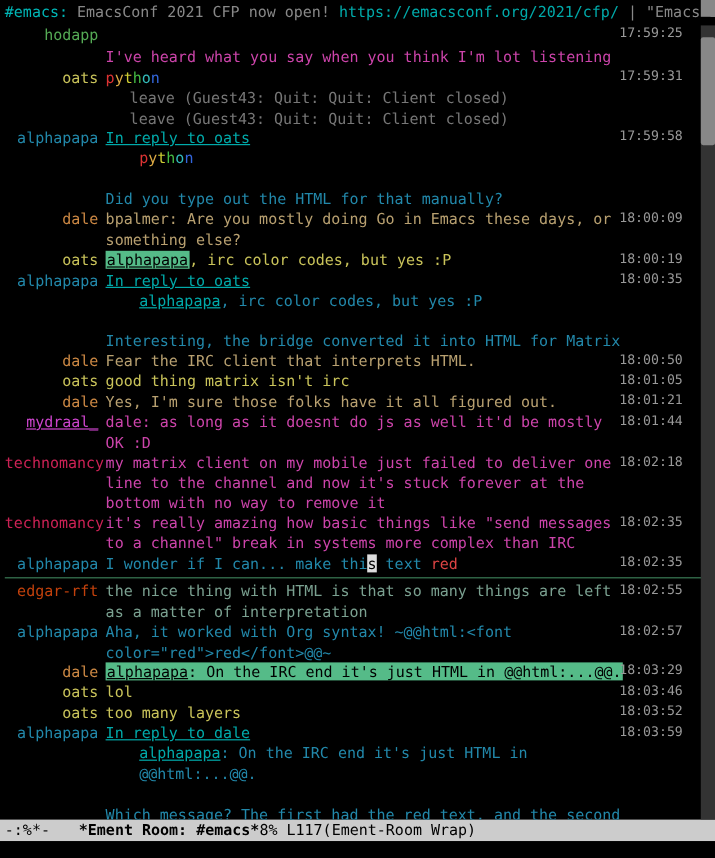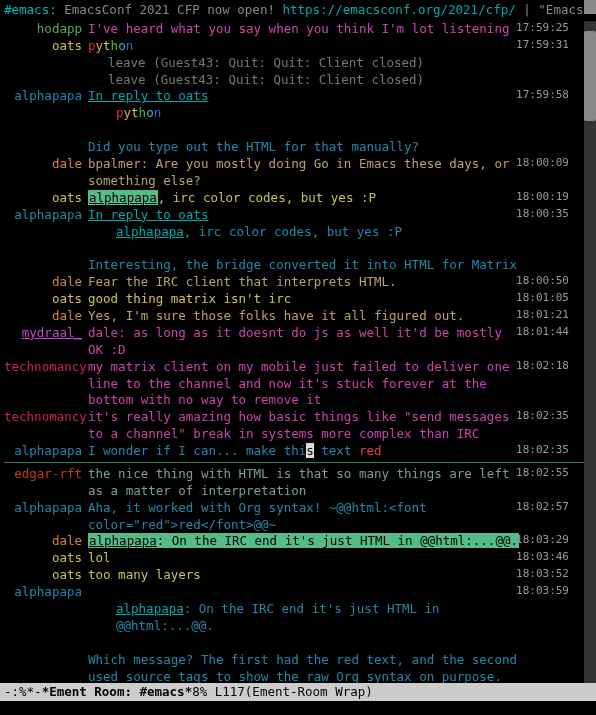--- a/index.html
+++ b/index.html
@@ -64,21 +64,21 @@
     border-bottom: 1px solid #3a7a55;
     margin: 2px 0 3px 0;
   }
   .row-compose { background:#000; }
   .modeline {
     background:#cccccc; color:#000;
     display:flex; align-items:center;
     padding: 2px 4px; font-size:12.5px;
     height:18px;
   }
-  .modeline b { font-weight:bold; }
+  .modeline b { font-weight:bold;margin-left:24px; }
   .scrollbar {
     position:absolute; right:0; top:0; bottom:0; width:12px;
     background:#333;
   }
   .scrollthumb {
     position:absolute; left:0; right:0;
     top:10px; height:90px;
     background:#888; border-radius:2px;
   }
   .scrollbar2 {
@@ -96,21 +96,21 @@
     <div class="scrollbar2"></div>
   </div>
 
   <div class="chat">
     <div class="scrollbar">
       <div class="scrollthumb"></div>
     </div>
 
     <div class="row">
       <span class="nickcol c-hodapp">hodapp</span>
-      <span class="msgcol" style="color:#c4a;">I've heard what you say when you think I'm lot listening</span>
+      <span class="msgcol" style="color:#c4a;margin-top:19px;">I've heard what you say when you think I'm lot listening</span>
       <span class="timecol">17:59:25</span>
     </div>
 
     <div class="row">
       <span class="nickcol c-oats">oats</span>
       <span class="msgcol">
         <span class="r0">p</span><span class="r1">y</span><span class="r2">t</span><span class="r3">h</span><span class="r4">o</span><span class="r5">n</span>
       </span>
       <span class="timecol">17:59:31</span>
     </div>
@@ -248,20 +248,23 @@
     </div>
 
     <div class="row">
       <span class="nickcol c-oats">oats</span>
       <span class="msgcol c-oats">too many layers</span>
       <span class="timecol">18:03:52</span>
     </div>
 
     <div class="row">
       <span class="nickcol c-alphapapa">alphapapa</span>
+      <span class="msgcol">
+        <span class="inreply">In reply to </span><span class="inreply">dale</span>
+      </span>
       <span class="timecol">18:03:59</span>
     </div>
     <div class="row">
       <span class="nickcol"></span>
       <span class="msgcol" style="padding-left:28px;color:#28a;">
         <span class="link">alphapapa</span><span>: On the IRC end it's just HTML in @@html:...@@.</span>
       </span>
     </div>
     <div class="blank"></div>
     <div class="row">

